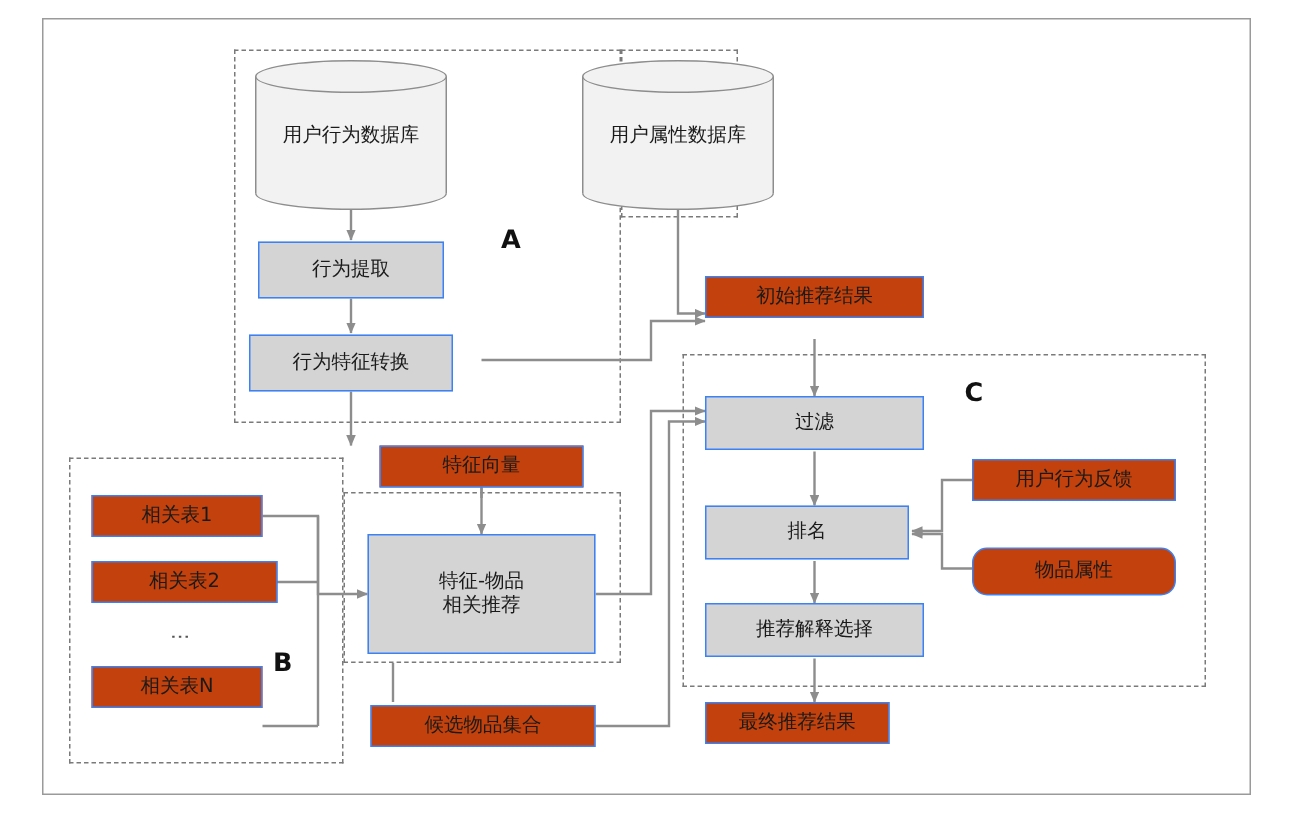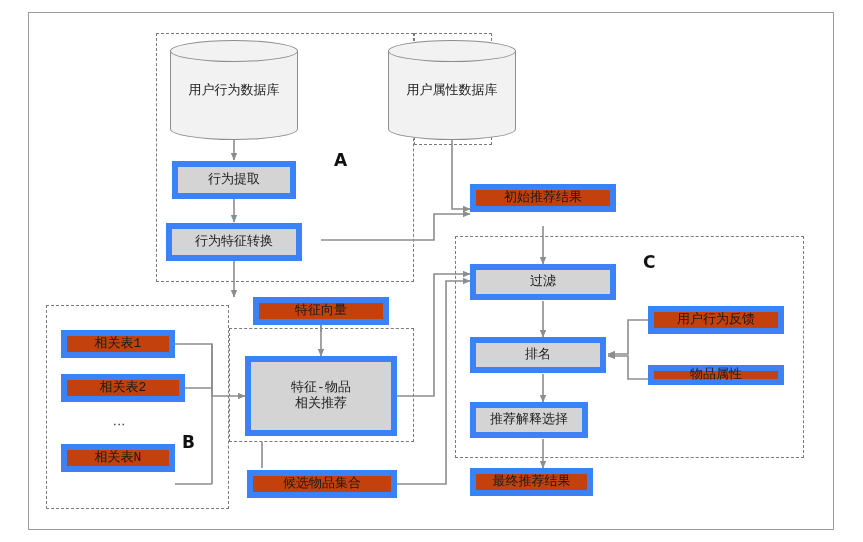--- a/index.html
+++ b/index.html
@@ -35,23 +35,22 @@
   .node {
     position: absolute;
     box-sizing: border-box;
     display: flex;
     align-items: center;
     justify-content: center;
     text-align: center;
     font-size: 13px;
     color: #1a1a1a;
     line-height: 1.25;
-    border: 6px solid #3b82f6;
+    border: 1px solid #3b82f6;
     white-space: pre-line;
-    font-family: Liberation Mono, monospace;
   }
   .light {
     background: #c2410c;
   }
   .mid {
     background: #d4d4d4;
   }
   .group-label {
     position: absolute;
     font-weight: bold;
@@ -224,20 +223,20 @@
 相关推荐</div>
 
   <div class="node light" style="left:247px; top:470px; width:150px; height:28px;">候选物品集合</div>
 
   <div class="node light" style="left:470px; top:184px; width:146px; height:28px;">初始推荐结果</div>
 
   <div class="node mid" style="left:470px; top:264px; width:146px; height:36px;">过滤</div>
 
   <div class="node mid" style="left:470px; top:337px; width:136px; height:36px;">排名</div>
 
-  <div class="node mid" style="left:470px; top:402px; width:118px; height:36px;text-align:right;">推荐解释选择</div>
+  <div class="node mid" style="left:470px; top:402px; width:146px; height:36px;text-align:right;">推荐解释选择</div>
 
   <div class="node light" style="left:648px; top:306px; width:136px; height:28px;">用户行为反馈</div>
 
-  <div class="node light" style="left:648px; top:365px; width:136px; height:20px;">物品属性</div>
+  <div class="node light" style="left:648px; top:365px; width:136px; height:32px;border-radius:10px;">物品属性</div>
 
   <div class="node light" style="left:470px; top:468px; width:123px; height:28px;">最终推荐结果</div>
 </div>
 
 </body></html>

